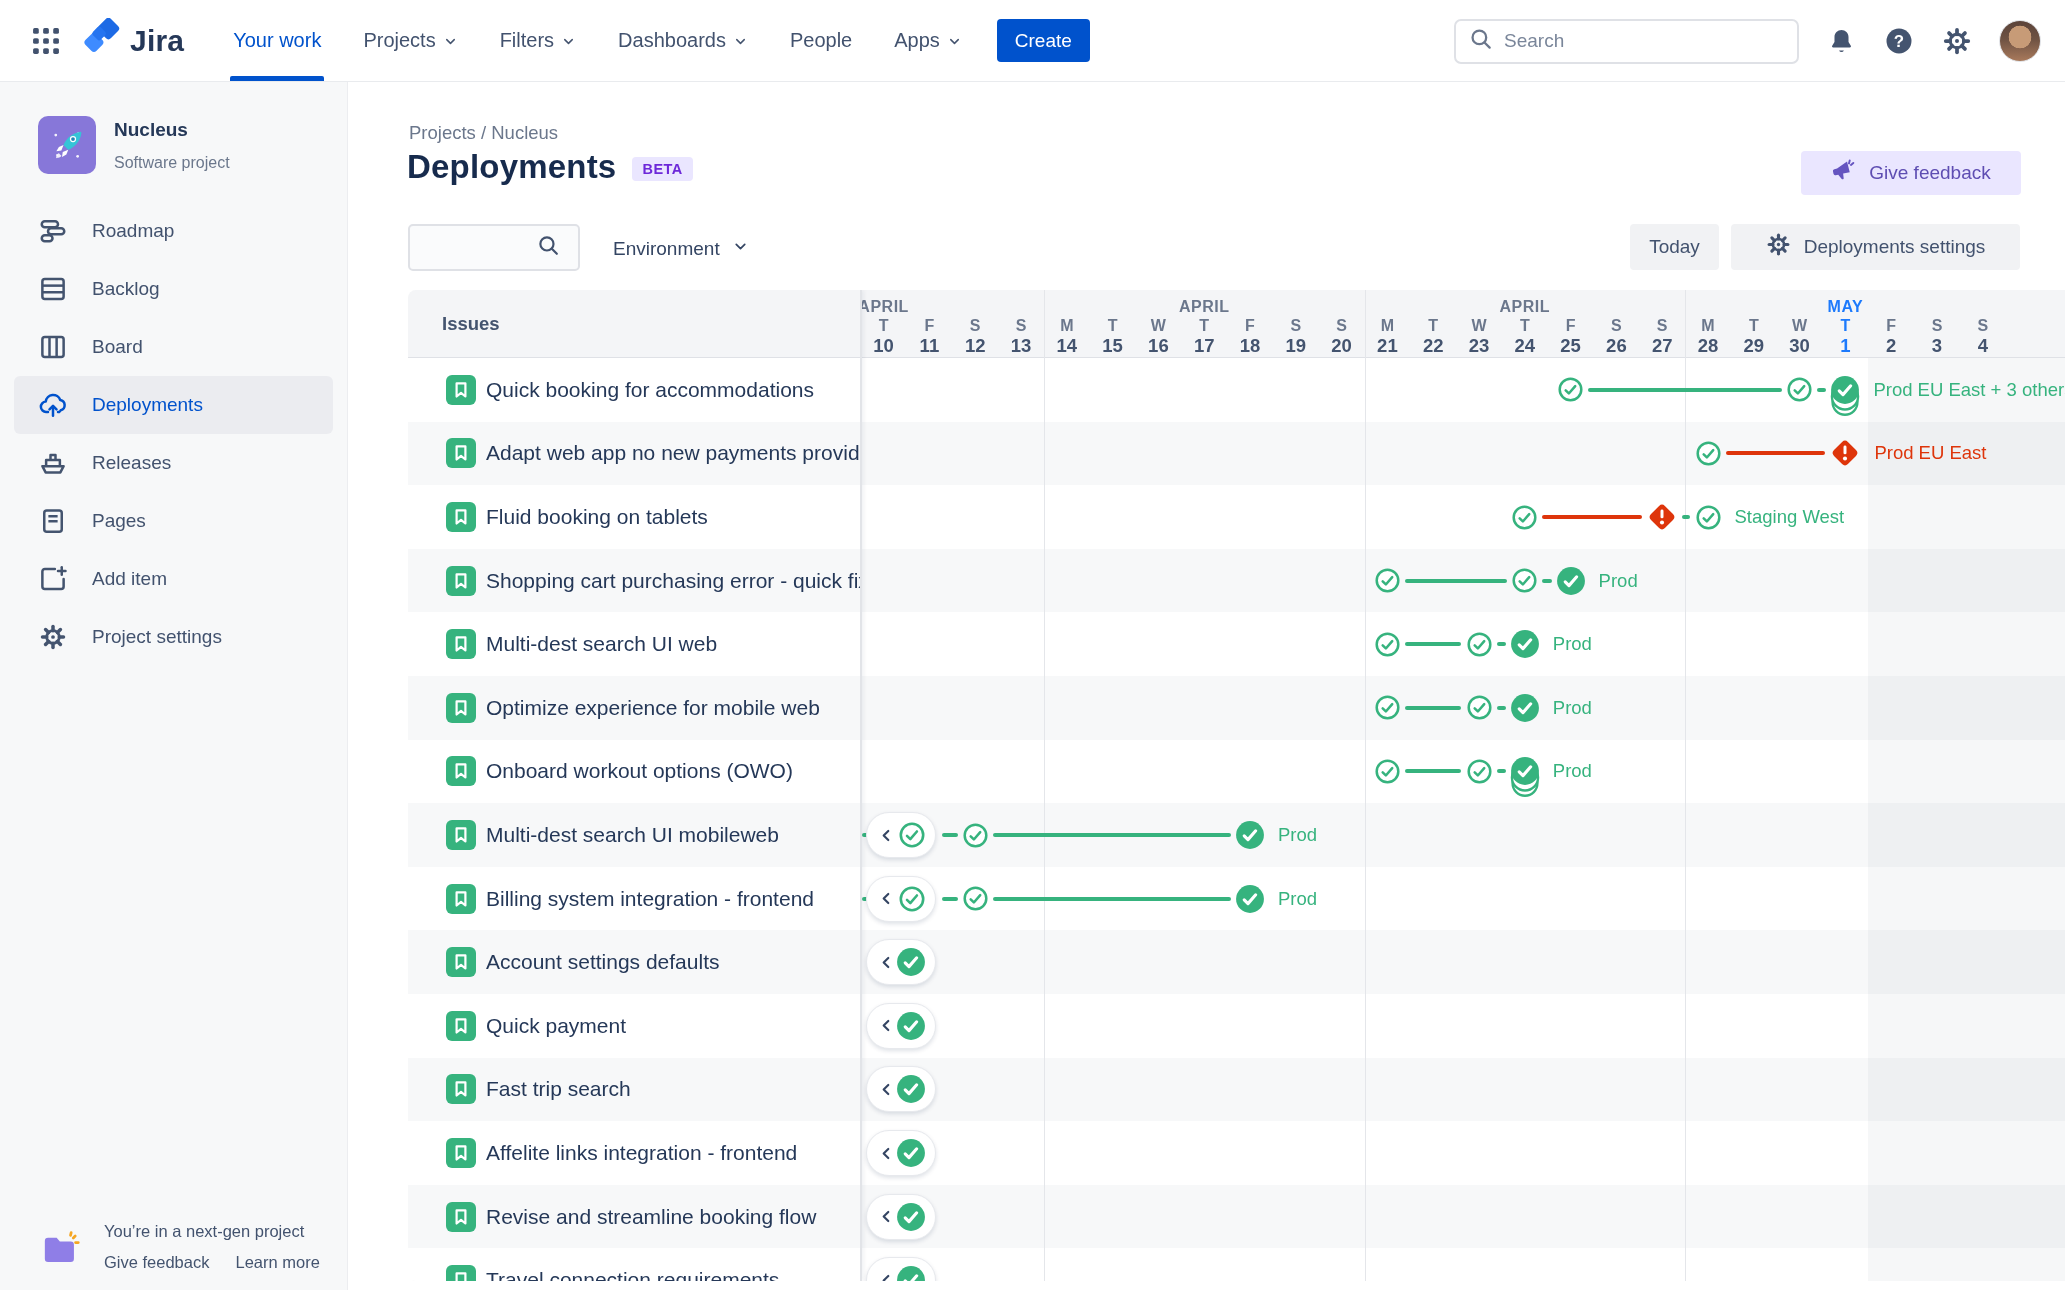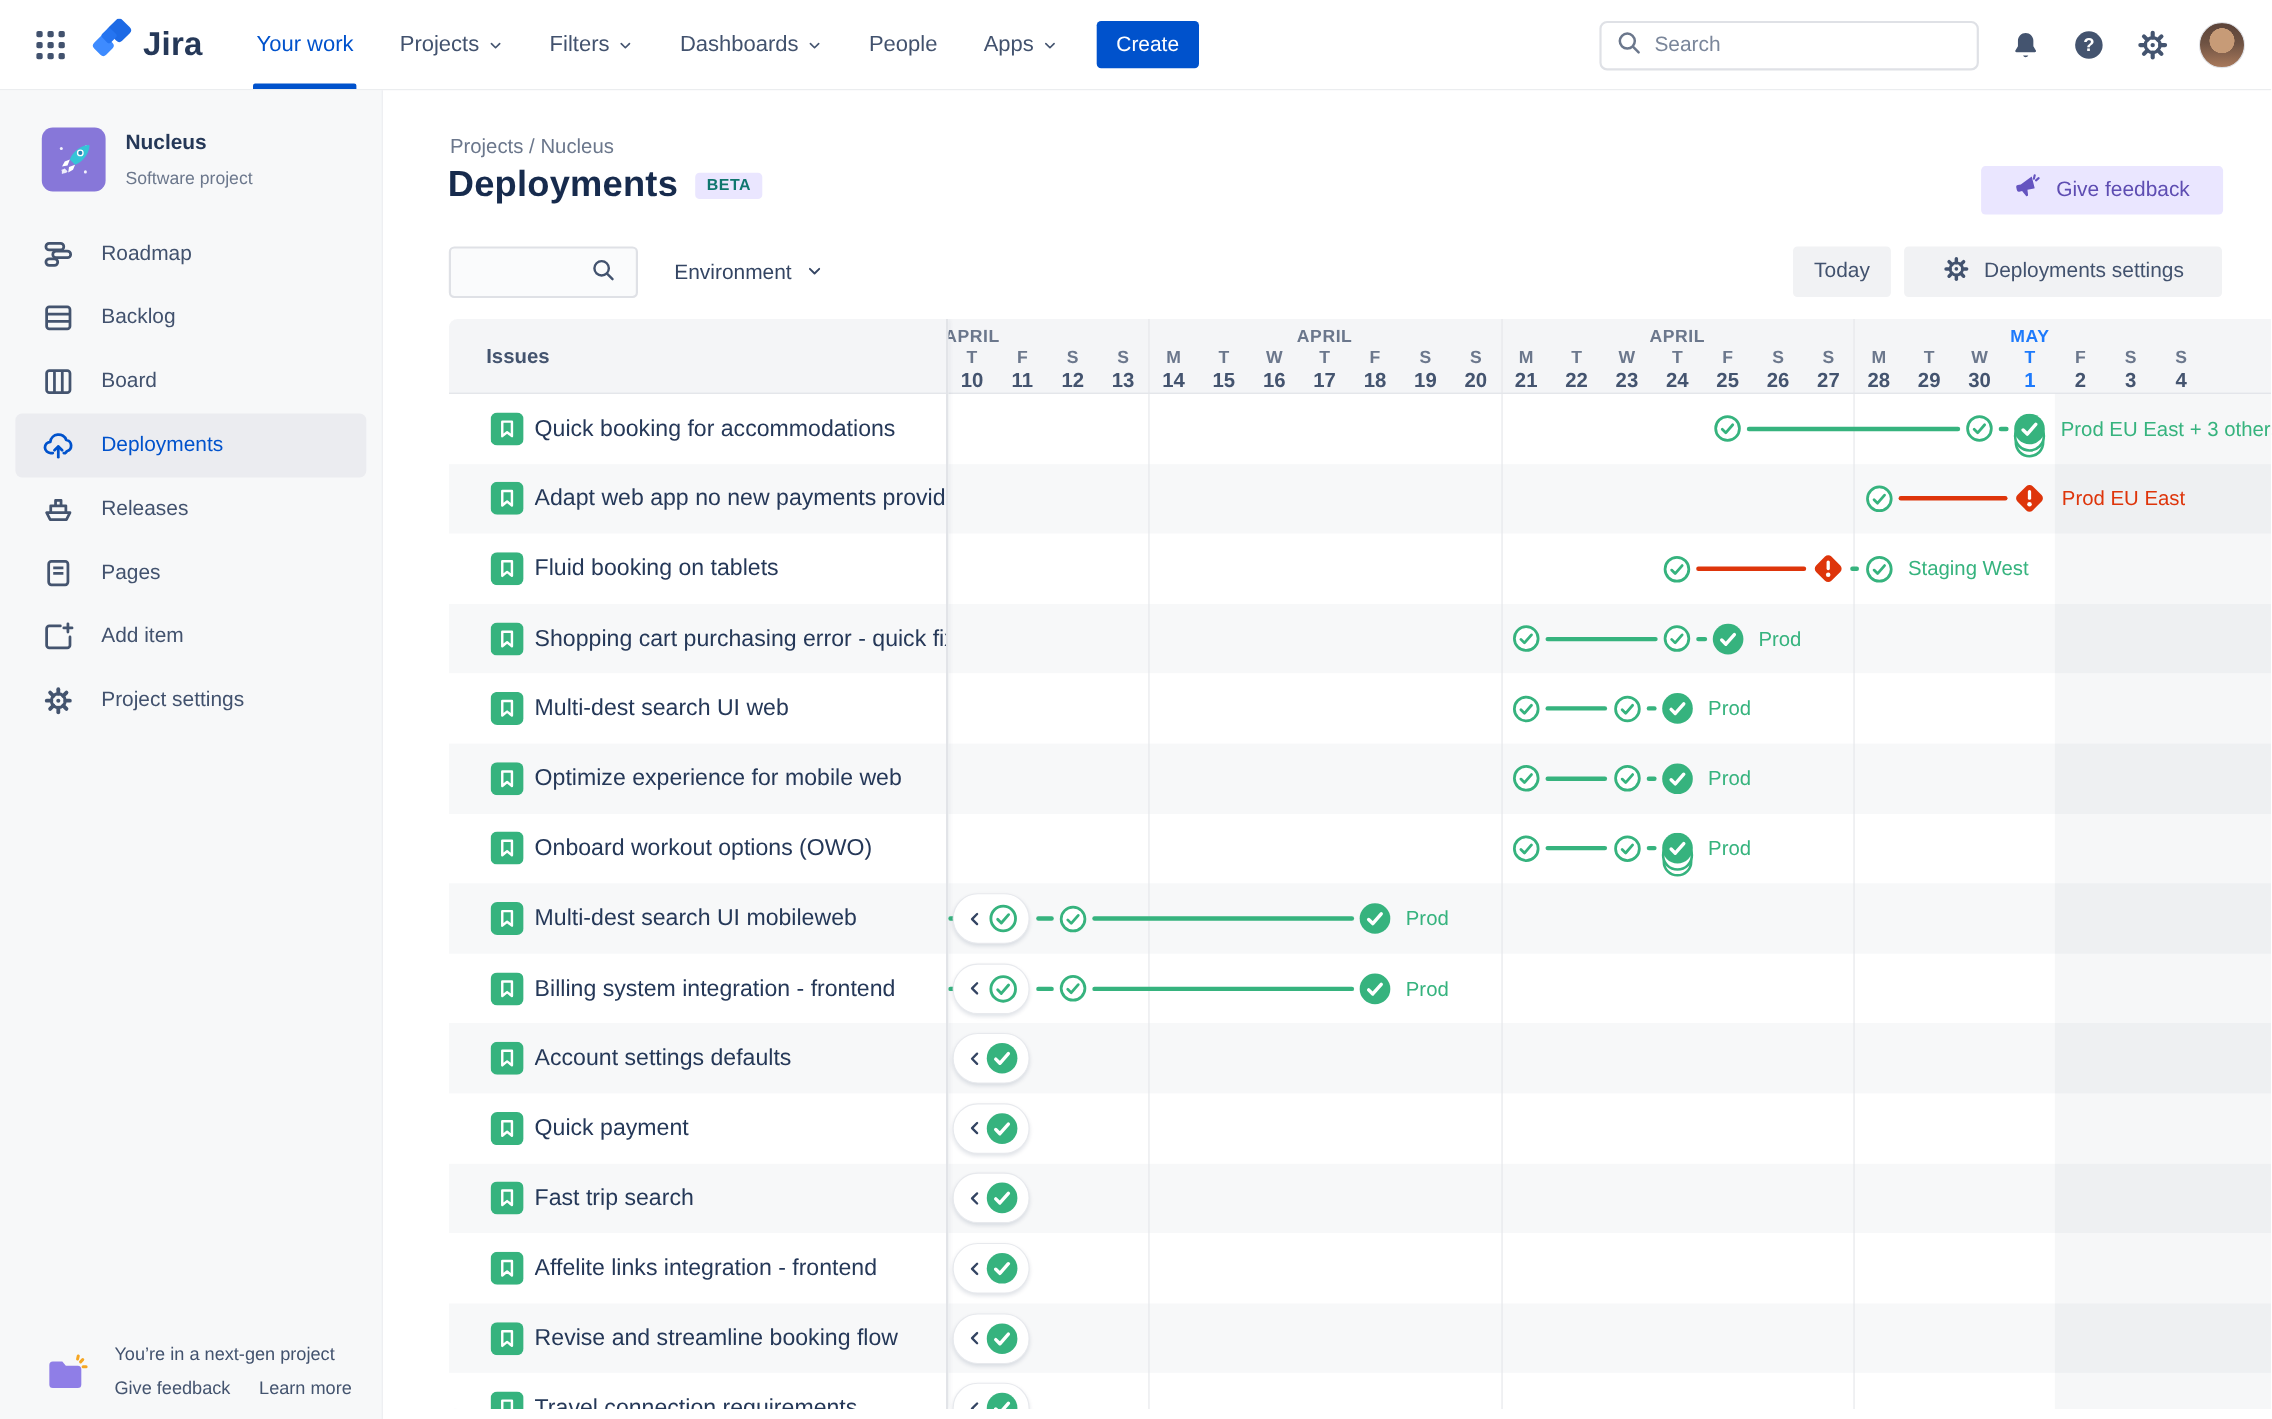--- a/index.html
+++ b/index.html
@@ -49,21 +49,21 @@
   .sf-text { margin-left:22px; }
   #next-gen-note { font-size:16.5px; color:#42526E; }
   .sf-links { margin-top:12px; display:flex; gap:26px; }
   .sf-links span { font-size:16.5px; color:#44546F; cursor:pointer; }
 
   
   #breadcrumb { position:absolute; left:409px; top:122px; font-size:18.5px; color:#6B778C; z-index:10; }
   #breadcrumb span.bc-link { cursor:pointer; }
   #title-row { position:absolute; left:407px; top:148px; display:flex; align-items:center; z-index:10; }
   #page-title { font-size:33px; font-weight:600; color:#172B4D; letter-spacing:0.2px; }
-  #beta-badge { margin-left:16px; margin-top:4px; background:#EAE6FF; color:#0f766e; font-size:14.5px; font-weight:700;
+  #beta-badge { margin-left:16px; margin-top:4px; background:#EAE6FF; color:#6d28d9; font-size:14.5px; font-weight:700;
                 padding:4px 10px; border-radius:4px; letter-spacing:0.5px; }
   #feedback-btn { position:absolute; left:1801px; top:151px; width:220px; height:44px; background:#EAE6FF; border:none; border-radius:4px;
                   display:flex; align-items:center; justify-content:center; gap:12px; cursor:pointer; z-index:10; }
   #feedback-btn span { font-size:19px; font-weight:500; color:#5E4DB2; font-family:inherit; }
 
   
   #filter-search { position:absolute; left:408px; top:224px; width:172px; height:47px; border:2px solid #DFE1E6; border-radius:5px;
                    background:#FAFBFC; display:flex; align-items:center; z-index:10; }
   #filter-search input { border:none; outline:none; background:transparent; width:124px; padding-left:12px; font-size:19px; color:#42526E; font-family:inherit; }
   #filter-search .fs-icon { margin-left:2px; }

